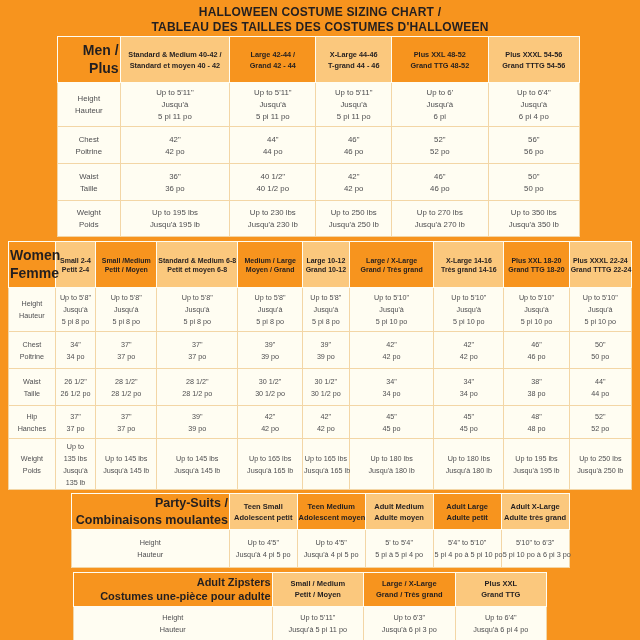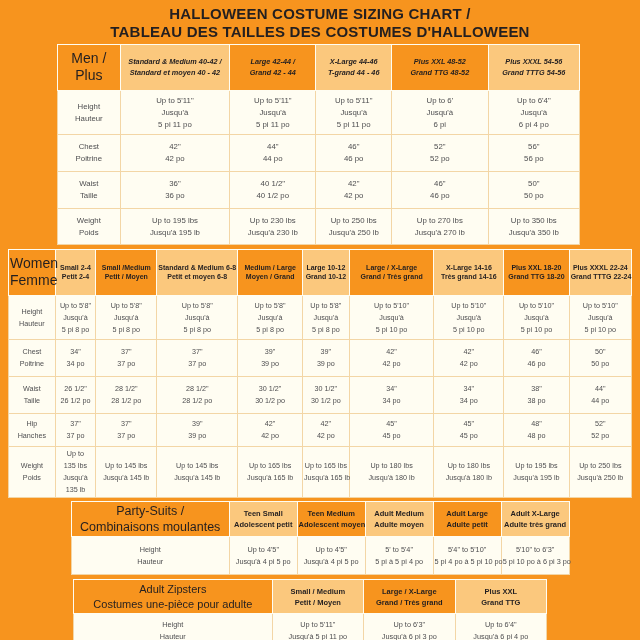--- a/index.html
+++ b/index.html
@@ -14,49 +14,49 @@
   html, body { width: 640px; height: 640px; overflow: hidden; }
   body {
     background: var(--orange);
     font-family: "Liberation Sans", sans-serif;
     -webkit-font-smoothing: antialiased;
   }
   .title {
     text-align: center;
     padding-top: 5px;
     font-weight: bold;
-    font-size: 15px;
+    font-size: 12px;
     line-height: 1.22;
     color: var(--ink);
     letter-spacing: 0.2px;
   }
   table.card {
     border-collapse: collapse;
     table-layout: fixed;
     background: var(--card);
   }
   table.card td { text-align: center; vertical-align: middle; padding: 1px; }
   .sec, .hdr { border: 1px solid var(--card); }
   .dark  { background: var(--orange); }
   .light { background: var(--light); }
   .cell, .rowlbl { border: 1px solid var(--line); }
-  .sec-line { font-weight: normal; color: var(--ink); white-space: nowrap; }
+  .sec-line { font-weight: bold; color: var(--ink); white-space: nowrap; text-align: right; }
   .hdr-line { font-weight: bold; color: var(--ink); white-space: nowrap; padding: 1px 0; }
   .line { color: var(--body-ink); white-space: nowrap; padding: 1.5px 0; }
 
   .men      { margin: 2px 0 0 57px; width: 523px; }
   .women    { margin: 4px auto 0;   width: 624px; }
   .party    { margin: 3px auto 0;   width: 499px; }
   .zipsters { margin: 4px 0 0 73px; width: 474px; }
 
   .men .sec-line, .women .sec-line { font-size: 14px; line-height: 1.25; }
   .party .sec-line    { font-size: 12.5px; line-height: 1.3; }
   .zipsters .sec-line { font-size: 11px; line-height: 1.3; }
 
-  .men .hdr-line   { font-size: 7.3px; font-style: italic; }
+  .men .hdr-line   { font-size: 7.3px; }
   .women .hdr-line { font-size: 7px; }
   .party .hdr-line, .zipsters .hdr-line { font-size: 7.5px; }
 
   .men .line   { font-size: 7.8px; }
   .women .line { font-size: 7.2px; }
   .party .line, .zipsters .line { font-size: 7.3px; }
 </style>
 </head>
 <body>
 

